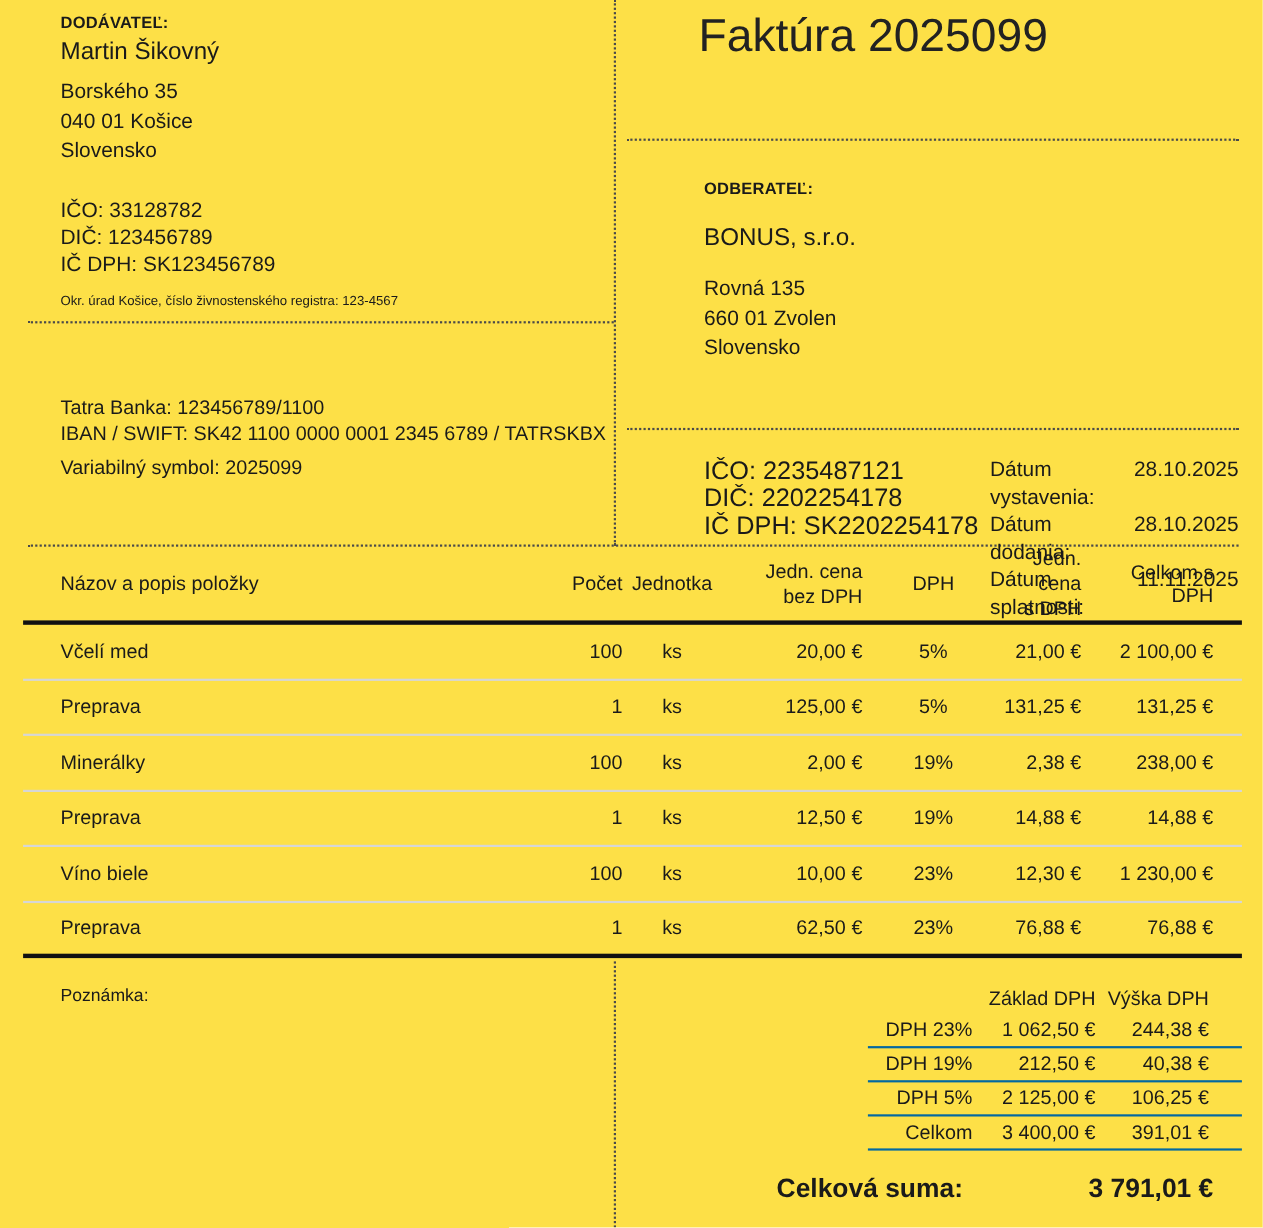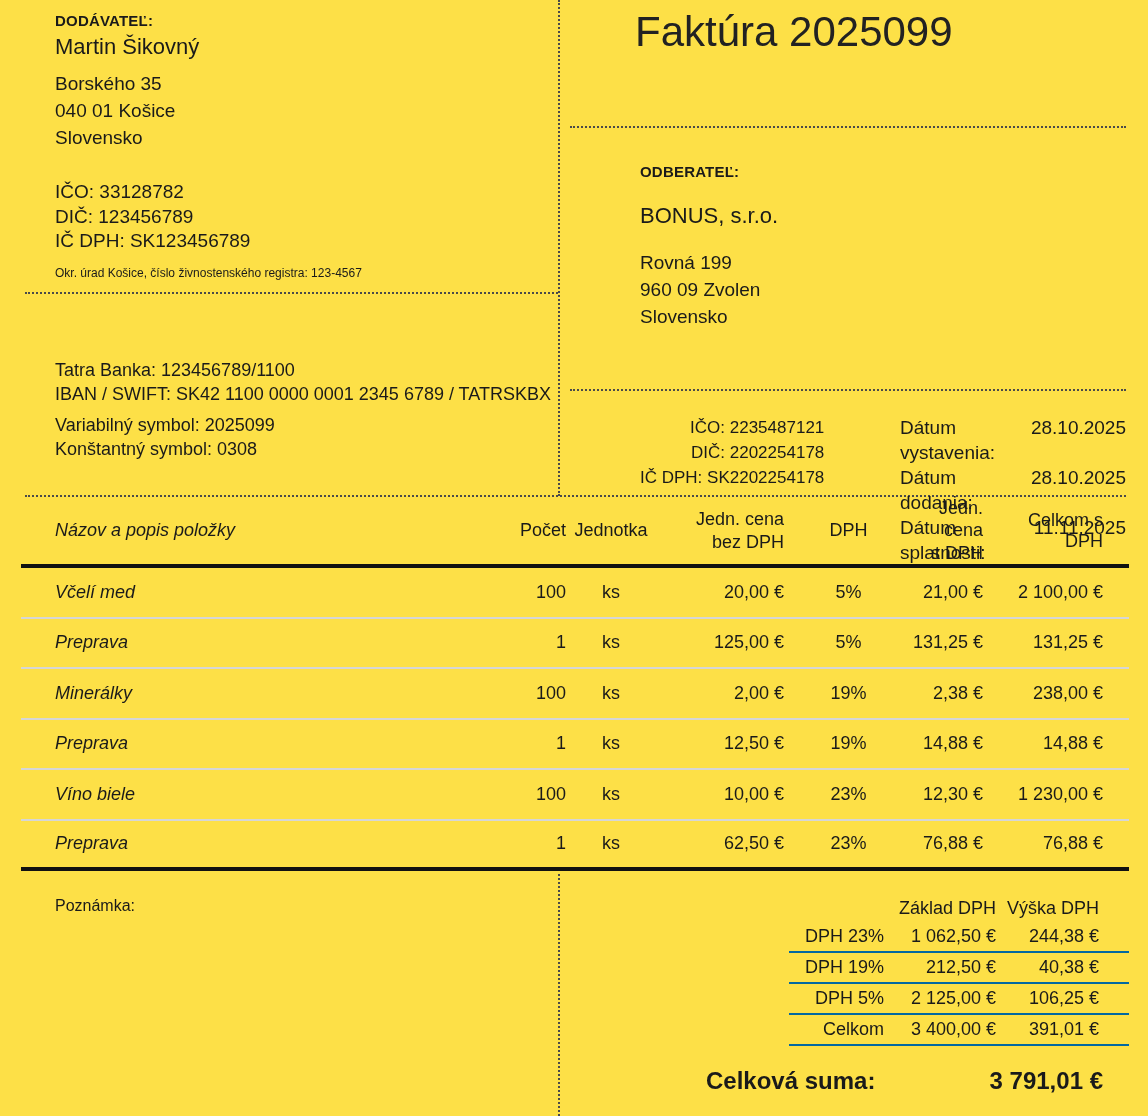--- a/index.html
+++ b/index.html
@@ -21,35 +21,35 @@
   .sec-label { font-size: 15px; font-weight: bold; letter-spacing: 0.2px; }
   .biz-name { font-size: 22px; }
   .addr div { font-size: 19px; line-height: 27px; }
   .idlines div { font-size: 19px; line-height: 24.5px; }
   .registry { font-size: 12px; }
   .bank div { font-size: 18px; line-height: 24px; white-space: nowrap; }
   .doc-title { font-size: 42px; line-height: 48px; color: #222; }
 
   .dates { width: 226px; }
   .date-row { display: flex; justify-content: space-between; font-size: 19px; line-height: 25px; }
-  .idlines-right div { font-size: 17px; line-height: 25px; text-align: right; }
+  .idlines-right div { font-size: 23px; line-height: 25px; }
 
   
   .items { position: absolute; left: 21px; top: 497px; width: 1108px; font-size: 18px; }
   .items .hd {
     display: flex; align-items: center; height: 71px;
     border-bottom: 4px solid #111; box-sizing: border-box;
   }
   .items .row {
     display: flex; align-items: center; height: 50.5px;
     border-bottom: 2px solid #d6d6d6; box-sizing: border-box;
   }
   .items .row:last-child { border-bottom: 4px solid #111; }
   .cell { box-sizing: border-box; }
-  .c-name  { width: 455px; padding-left: 34px; text-align: left; font-style: italic; }
+  .c-name  { width: 455px; padding-left: 34px; text-align: left; }
   .c-qty   { width: 90px;  text-align: right; }
   .c-unit  { width: 90px;  text-align: center; }
   .c-p1    { width: 140px; text-align: right; padding-right: 12px; }
   .c-vat   { width: 105px; text-align: center; }
   .c-p2    { width: 96px;  text-align: right; padding-right: 14px; }
   .c-total { width: 132px; text-align: right; padding-right: 26px; }
   .pre { white-space: pre-line; line-height: 1.25; }
 
   
   .note-label { font-size: 16px; }
@@ -103,32 +103,31 @@
       <div>IČ DPH: SK123456789</div>
     </div>
   <div class="abs registry" style="left:55px; top:266px">Okr. úrad Košice, číslo živnostenského registra: 123-4567</div>
 
   <div class="abs bank" style="left:55px; top:358px">
     <div>Tatra Banka: 123456789/1100</div>
     <div>IBAN / SWIFT: SK42 1100 0000 0001 2345 6789 / TATRSKBX</div>
   </div>
   <div class="abs bank" style="left:55px; top:413px">
     <div>Variabilný symbol: 2025099</div>
-    <div>Konštantný symbol: 0308</div>
   </div>
 
   <div class="abs doc-title" style="left:635px; top:8px">Faktúra 2025099</div>
 
   <div class="abs sec-label" style="left:640px; top:163px">ODBERATEĽ:</div>
   <div class="abs biz-name" style="left:640px; top:203px">BONUS, s.r.o.</div>
   <div class="abs addr" style="left:640px; top:249px">
 
-      <div>Rovná 199</div>
-
-      <div>960 09 Zvolen</div>
+      <div>Rovná 135</div>
+
+      <div>660 01 Zvolen</div>
 
       <div>Slovensko</div>
     </div>
 
   <div class="abs idlines-right" style="left:640px; top:415px">
 
       <div>IČO: 2235487121</div>
 
       <div>DIČ: 2202254178</div>
 

